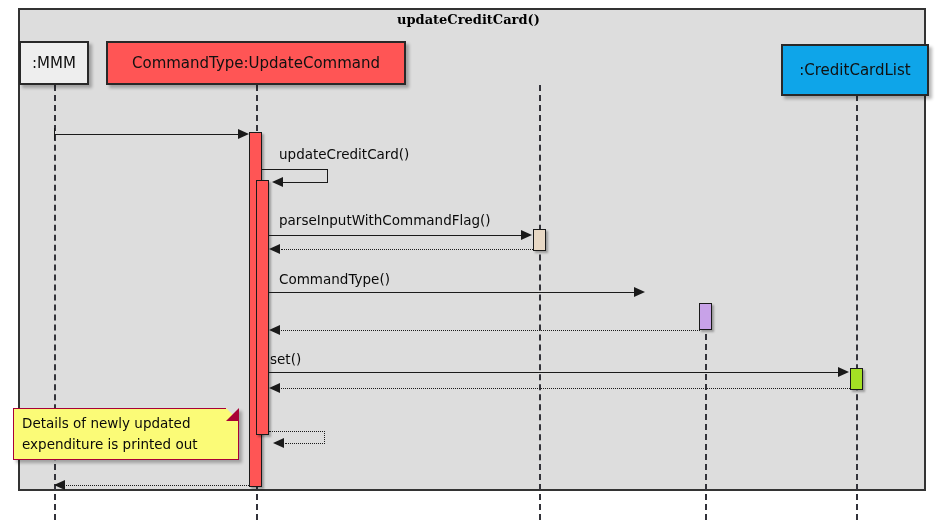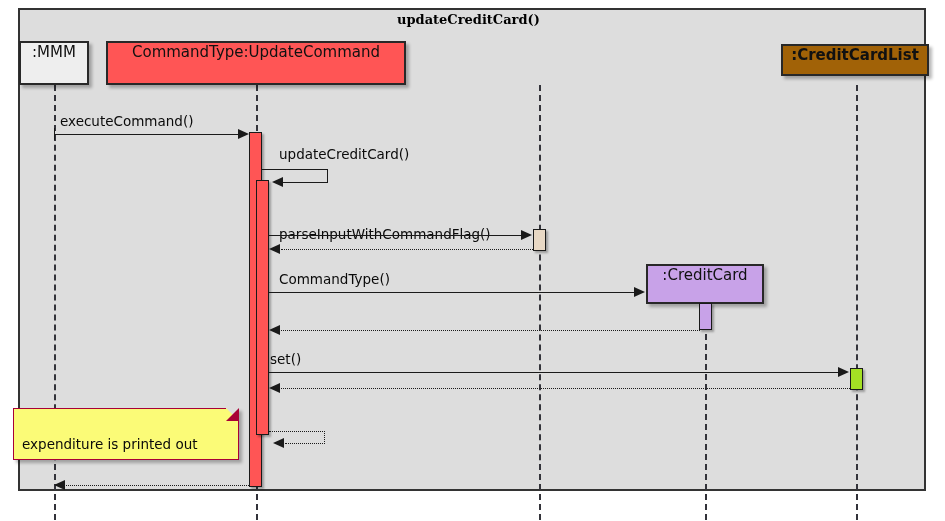--- a/index.html
+++ b/index.html
@@ -13,21 +13,21 @@
   .frame-title{position:absolute;left:397px;top:12px;
          font-weight:bold;font-size:13px;color:#000;
          font-family:"DejaVu Serif","Liberation Serif",serif;
          white-space:nowrap;}
 
   
   .lifeline{position:absolute;width:0;border-left:2px dashed #33333a;}
 
   
   .pbox{position:absolute;box-sizing:border-box;border:2px solid #282828;
-        display:flex;align-items:flex-start;justify-content:center;
+        display:flex;align-items:center;justify-content:center;
         font-size:15px;color:#111;white-space:nowrap;
         box-shadow:3px 3px 3px rgba(0,0,0,0.28);}
 
   
   .act{position:absolute;box-sizing:border-box;border:1.5px solid #1a1a1a;
        box-shadow:2px 2px 2px rgba(0,0,0,0.30);}
 
   
   .msgline{position:absolute;height:0;border-top:1.5px solid #1a1a1a;}
   .msgline.dashed{border-top:1.5px dotted #1a1a1a;}
@@ -67,46 +67,42 @@
 
   <div class="pbox" style="left:19px;top:41px;width:70px;height:44px;background:#EEEEEE;">
     <span>:MMM</span>
   </div>
 
   <div class="pbox" style="left:106px;top:41px;width:300px;height:44px;background:#FF5555;">
     <span>CommandType:UpdateCommand</span>
   </div>
 
 
-  <div class="pbox" style="left:646px;top:264px;width:118px;height:40px;background:#C8A2E8;">
-    <span>:CreditCard</span>
-  </div>
 
-  <div class="pbox" style="left:781px;top:44px;width:148px;height:32px;background:#a16207;font-weight:bold;">
+  <div class="pbox" style="left:781px;top:44px;width:148px;height:52px;background:#0ea5e9;">
     <span>:CreditCardList</span>
   </div>
 
   <div class="act" style="left:249px;top:132px;width:13px;height:355px;background:#FF5555;"></div>
   <div class="act" style="left:256px;top:180px;width:13px;height:255px;background:#FF5555;"></div>
   <div class="act" style="left:533px;top:229px;width:13px;height:22px;background:#E8D8C4;"></div>
   <div class="act" style="left:699px;top:303px;width:13px;height:27px;background:#C8A2E8;"></div>
   <div class="act" style="left:850px;top:368px;width:13px;height:22px;background:#A4E024;"></div>
 
-  <div class="mlabel" style="left:60px;top:113px;">executeCommand()</div>
   <div class="msgline" style="left:54px;top:134px;width:186px;"></div>
   <div class="vline" style="left:54px;top:128px;height:12px;"></div>
   <div class="arrowR" style="left:238px;top:129px;"></div>
 
   <div class="mlabel" style="left:279px;top:146px;">updateCreditCard()</div>
   <div class="msgline" style="left:262px;top:169px;width:66px;"></div>
   <div class="vline" style="left:327px;top:169px;height:14px;"></div>
   <div class="msgline" style="left:283px;top:182px;width:45px;"></div>
   <div class="arrowL" style="left:272px;top:177px;"></div>
 
-  <div class="mlabel" style="left:279px;top:226px;">parseInputWithCommandFlag()</div>
+  <div class="mlabel" style="left:279px;top:212px;">parseInputWithCommandFlag()</div>
   <div class="msgline" style="left:269px;top:235px;width:252px;"></div>
   <div class="arrowR" style="left:521px;top:230px;"></div>
 
   <div class="msgline dashed" style="left:281px;top:249px;width:252px;"></div>
   <div class="arrowL" style="left:269px;top:244px;"></div>
 
   <div class="mlabel" style="left:279px;top:271px;">CommandType()</div>
   <div class="msgline" style="left:269px;top:292px;width:365px;"></div>
   <div class="arrowR" style="left:634px;top:287px;"></div>
 
@@ -124,15 +120,16 @@
   <div class="vline dashed" style="left:324px;top:431px;height:13px;"></div>
   <div class="msgline dashed" style="left:285px;top:443px;width:40px;"></div>
   <div class="arrowL" style="left:273px;top:438px;"></div>
 
   <div class="msgline dashed" style="left:66px;top:485px;width:183px;"></div>
   <div class="arrowL" style="left:54px;top:480px;"></div>
 
   <div class="note" style="left:13px;top:408px;width:226px;height:52px;"></div>
   <div class="note-fold" style="left:226px;top:408px;"></div>
   <div class="note-fold-edge" style="left:226px;top:408px;"></div>
+  <div class="note-txt" style="left:22px;top:413px;">Details of newly updated</div>
   <div class="note-txt" style="left:22px;top:434px;">expenditure is printed out</div>
 
 </div>
 
 </body></html>

